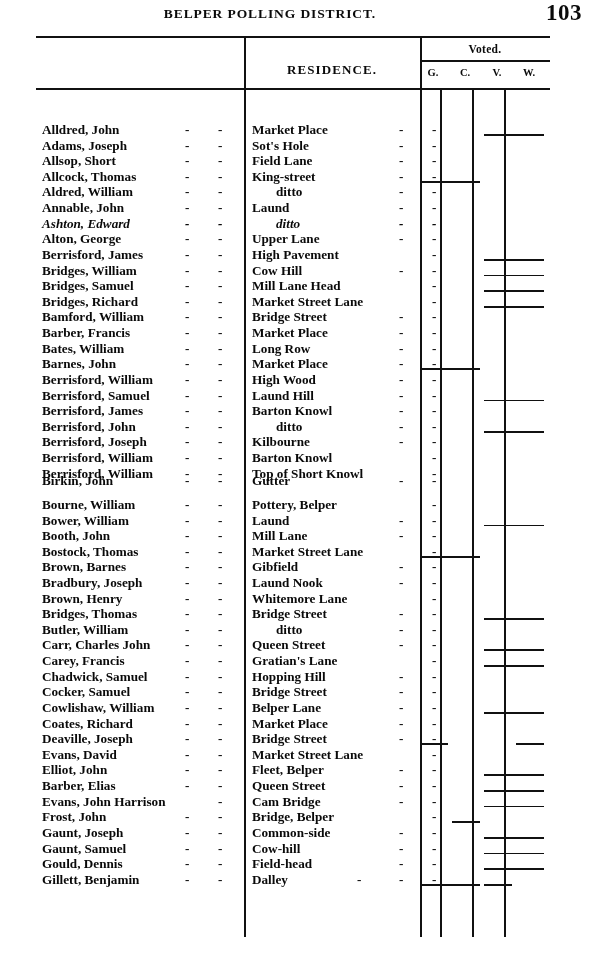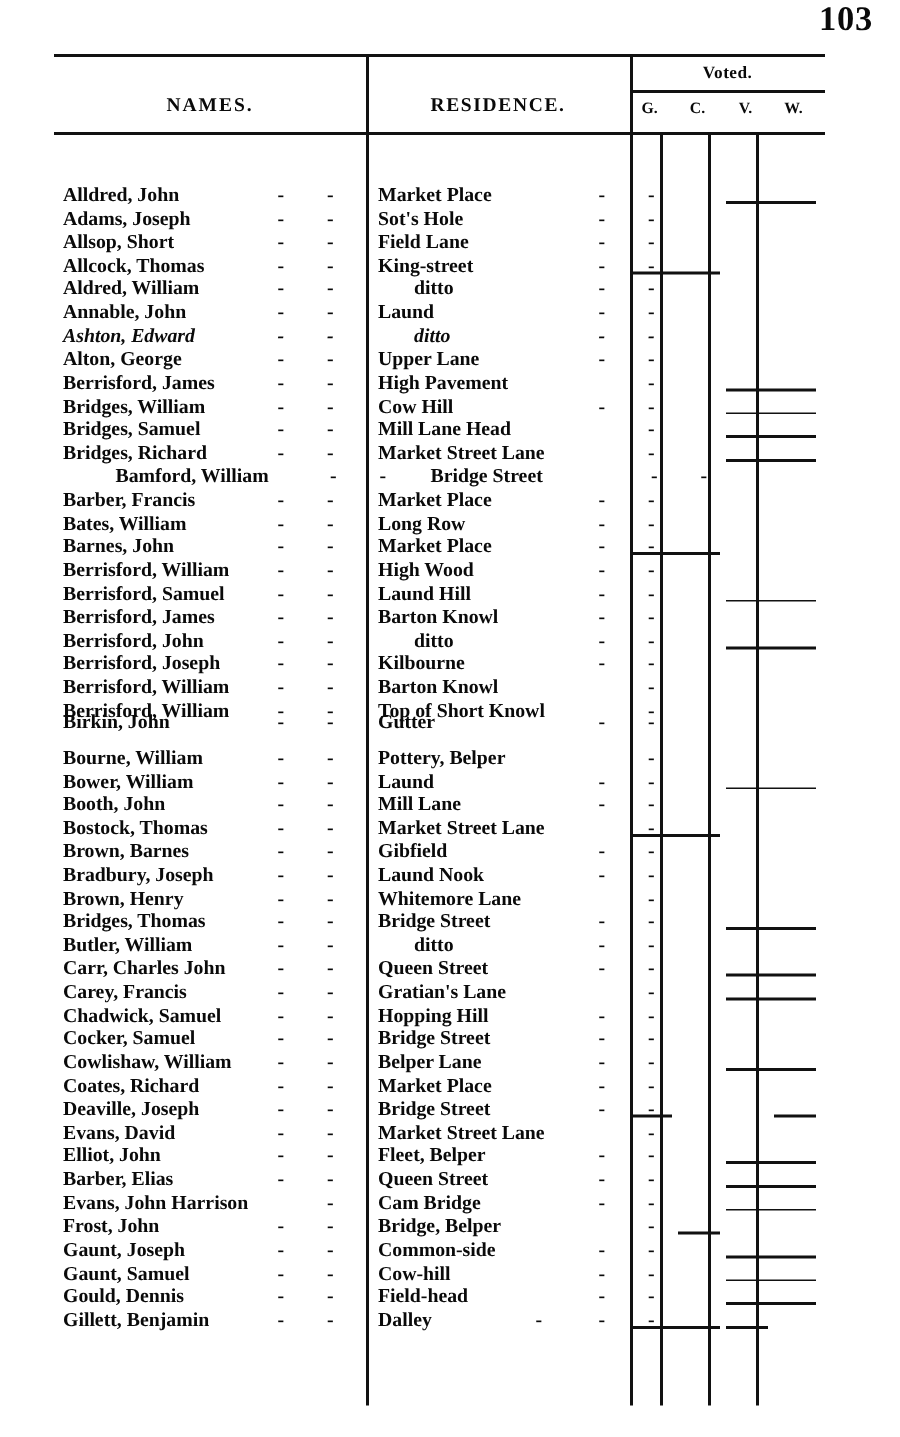--- a/index.html
+++ b/index.html
@@ -142,36 +142,36 @@
   .tick {
     position: absolute;
     background: #111;
     height: 1.8px;
   }
 </style>
 </head>
 <body>
 
 <div id="running-head">
+  <div id="head-title">BELPER POLLING DISTRICT.</div>
   <div id="page-number">103</div>
 </div>
 
 <div id="table-frame">
 
   <div class="rule-h thick" style="left:0; top:0; width:514px;"></div>
 
   <div class="rule-h" style="left:386px; top:24px; width:128px;"></div>
 
   <div class="rule-h thick" style="left:0; top:52px; width:514px;"></div>
 
   <div class="rule-v" style="left:208px; top:2px; height:50px;"></div>
 
   <div class="rule-v" style="left:384px; top:2px; height:50px;"></div>
 
-  <div id="hdr-names">NAMES.</div>
   <div id="hdr-residence">RESIDENCE.</div>
   <div id="hdr-voted">Voted.</div>
 
   <div class="voted-sub" style="left:386px;">G.</div>
   <div class="voted-sub" style="left:418px;">C.</div>
   <div class="voted-sub" style="left:450px;">V.</div>
   <div class="voted-sub" style="left:482px;">W.</div>
 
   <div class="rule-v" style="left:208px; top:53px; height:848px;"></div>
   <div class="rule-v" style="left:384px; top:53px; height:848px;"></div>
@@ -267,21 +267,21 @@
         <div class="cell-res">Mill Lane Head</div>
         <div class="lead" style="left: 396px;">-</div>
       </div>
       <div class="row" style="top: 257.82px;">
         <div class="cell-name">Bridges, Richard</div>
         <div class="lead" style="left: 149px;">-</div>
         <div class="lead" style="left: 182px;">-</div>
         <div class="cell-res">Market Street Lane</div>
         <div class="lead" style="left: 396px;">-</div>
       </div>
-      <div class="row" style="top: 273.44px; margin-left: 35px;">
+      <div class="row" style="top: 273.44px;">
         <div class="cell-name">Bamford, William</div>
         <div class="lead" style="left: 149px;">-</div>
         <div class="lead" style="left: 182px;">-</div>
         <div class="cell-res">Bridge Street</div>
         <div class="lead" style="left: 363px;">-</div>
         <div class="lead" style="left: 396px;">-</div>
       </div>
       <div class="row" style="top: 289.06px;">
         <div class="cell-name">Barber, Francis</div>
         <div class="lead" style="left: 149px;">-</div>

